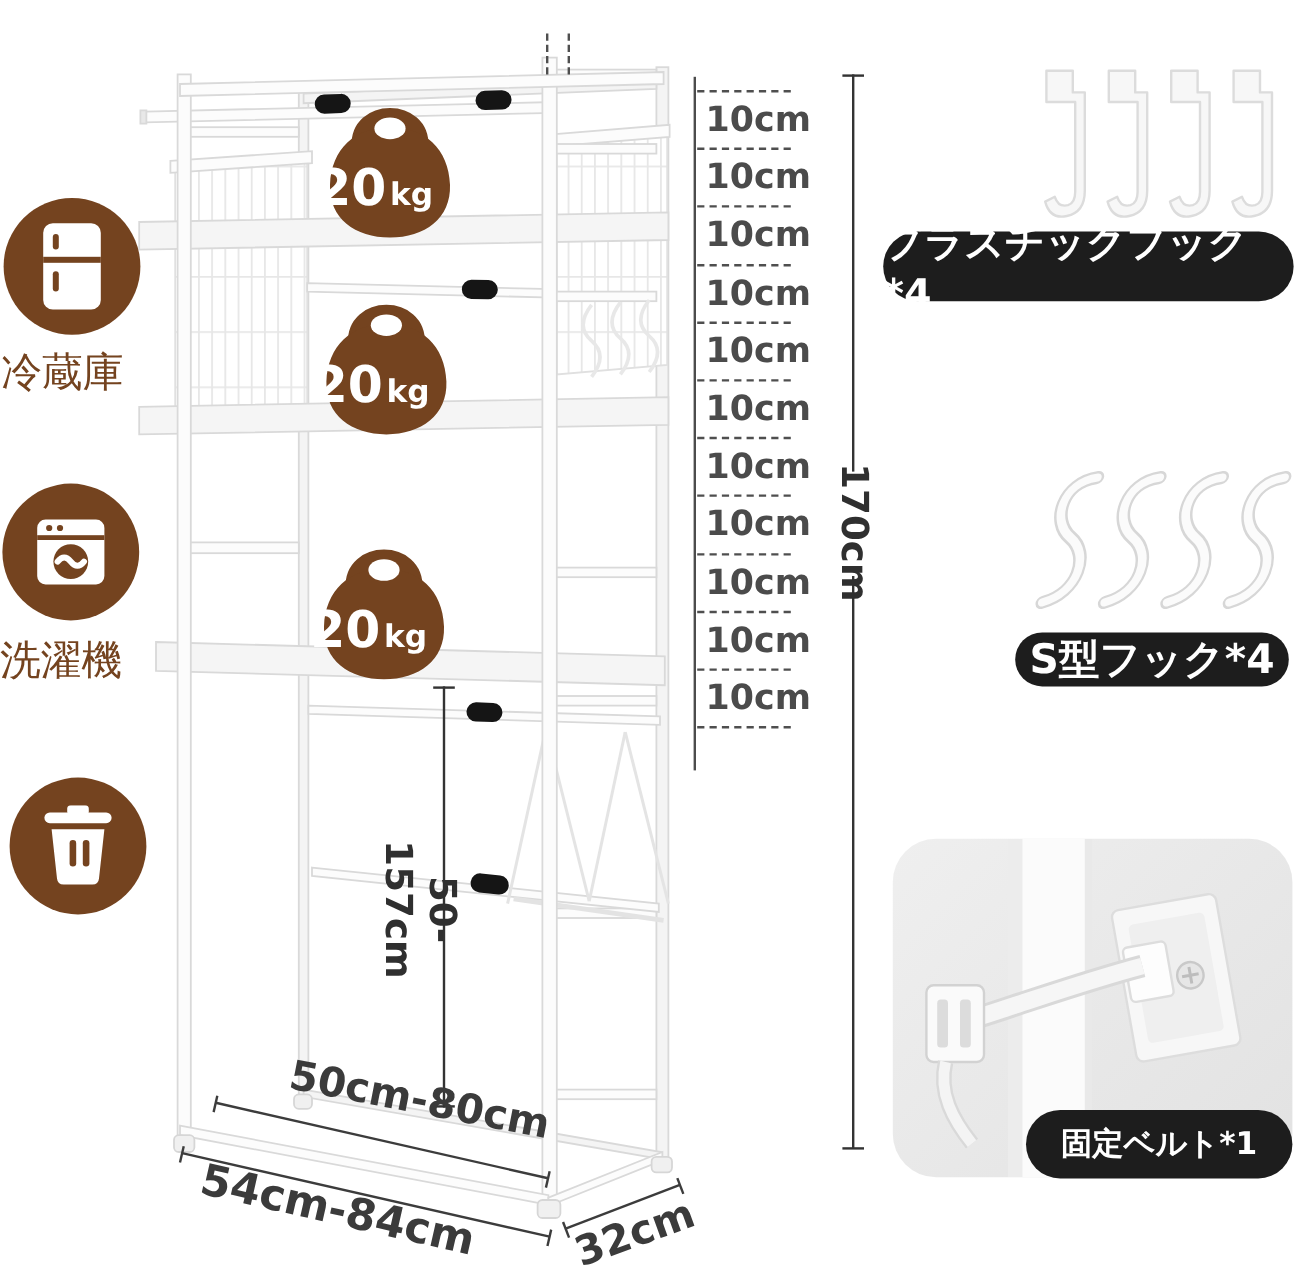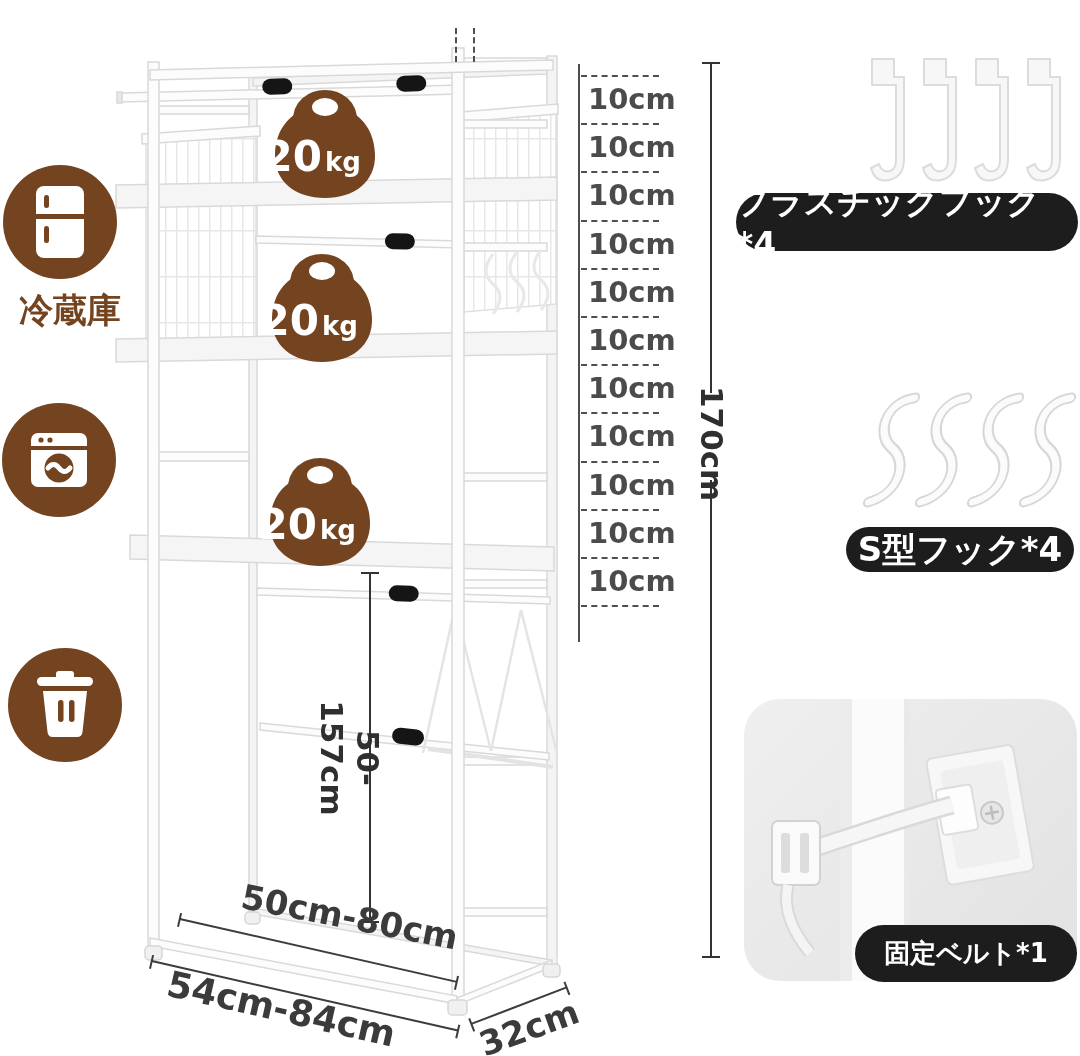--- a/index.html
+++ b/index.html
@@ -18,21 +18,21 @@
   .rotlabel{position:absolute;text-align:center;font-weight:600;color:#2f2f2f;}
   .slantline{position:absolute;border-top:2px solid #3c3c3c;transform-origin:0 0;}
   .slantline::before,.slantline::after{content:"";position:absolute;top:-7px;height:14px;
       border-left:2px solid #3c3c3c;}
   .slantline::before{left:-1px;} .slantline::after{right:-1px;}
   .dash-v{position:absolute;top:28px;height:34px;border-left:2px dashed #4f4f4f;}
 
   
   .app-circle{position:absolute;width:114px;height:114px;border-radius:50%;background:#74431f;
               display:flex;align-items:center;justify-content:center;}
-  .app-label{position:absolute;width:120px;text-align:right;font-size:34px;font-weight:bold;
+  .app-label{position:absolute;width:120px;text-align:left;font-size:34px;font-weight:normal;
              color:#74431f;}
 
   
   .pill{position:absolute;background:#1d1d1d;border-radius:29px;color:#ffffff;display:flex;
         align-items:center;justify-content:center;font-weight:bold;z-index:5;}
   .photo{position:absolute;left:744px;top:699px;width:333px;height:282px;border-radius:36px;
          background:linear-gradient(135deg,#efefef 0%,#e7e7e7 60%,#e2e2e2 100%);overflow:hidden;}
 </style>
 </head>
 <body>
@@ -215,20 +215,21 @@
   <div class="app-circle" style="left:2px;top:403px;">
     <svg width="58" height="56" viewBox="0 0 58 56">
       <rect x="1" y="1" width="56" height="54" rx="7" fill="#fff"></rect>
       <rect x="1" y="14" width="56" height="4" fill="#74431f"></rect>
       <circle cx="11" cy="8" r="2.6" fill="#74431f"></circle>
       <circle cx="20" cy="8" r="2.6" fill="#74431f"></circle>
       <circle cx="29" cy="36" r="14.5" fill="#74431f"></circle>
       <path d="M18,36 q5.5,-7 11,0 q5.5,7 11,0" stroke="#fff" stroke-width="5" fill="none" stroke-linecap="round"></path>
     </svg>
   </div>
+  <div class="app-label" style="left:0px;top:528px;">洗濯機</div>
 
   <div class="app-circle" style="left:8px;top:648px;">
     <svg width="58" height="68" viewBox="0 0 58 68">
       <rect x="20" y="0" width="18" height="8" rx="3" fill="#fff"></rect>
       <rect x="1" y="6" width="56" height="9" rx="4.5" fill="#fff"></rect>
       <path d="M7,20 h44 l-4.5,41 q-0.5,5 -5.5,5 h-24 q-5,0 -5.5,-5 Z" fill="#fff"></path>
       <rect x="22" y="29" width="5.5" height="22" rx="2.7" fill="#74431f"></rect>
       <rect x="33" y="29" width="5.5" height="22" rx="2.7" fill="#74431f"></rect>
     </svg>
   </div>

